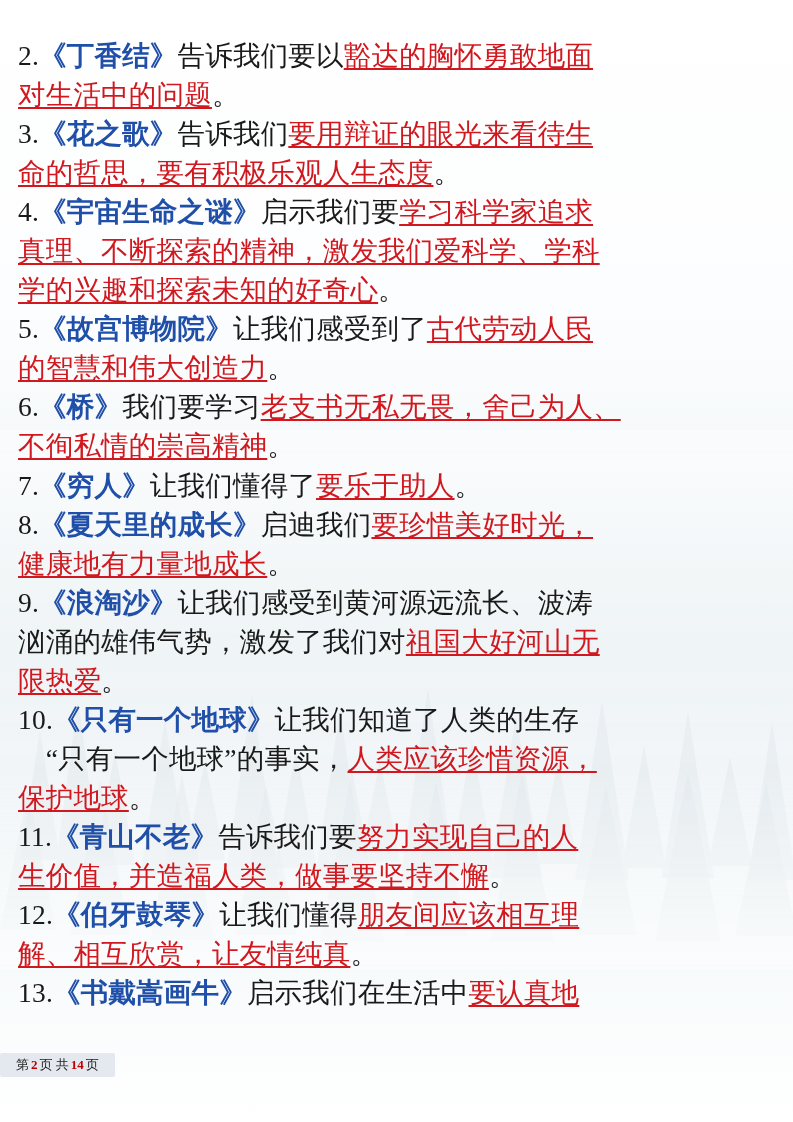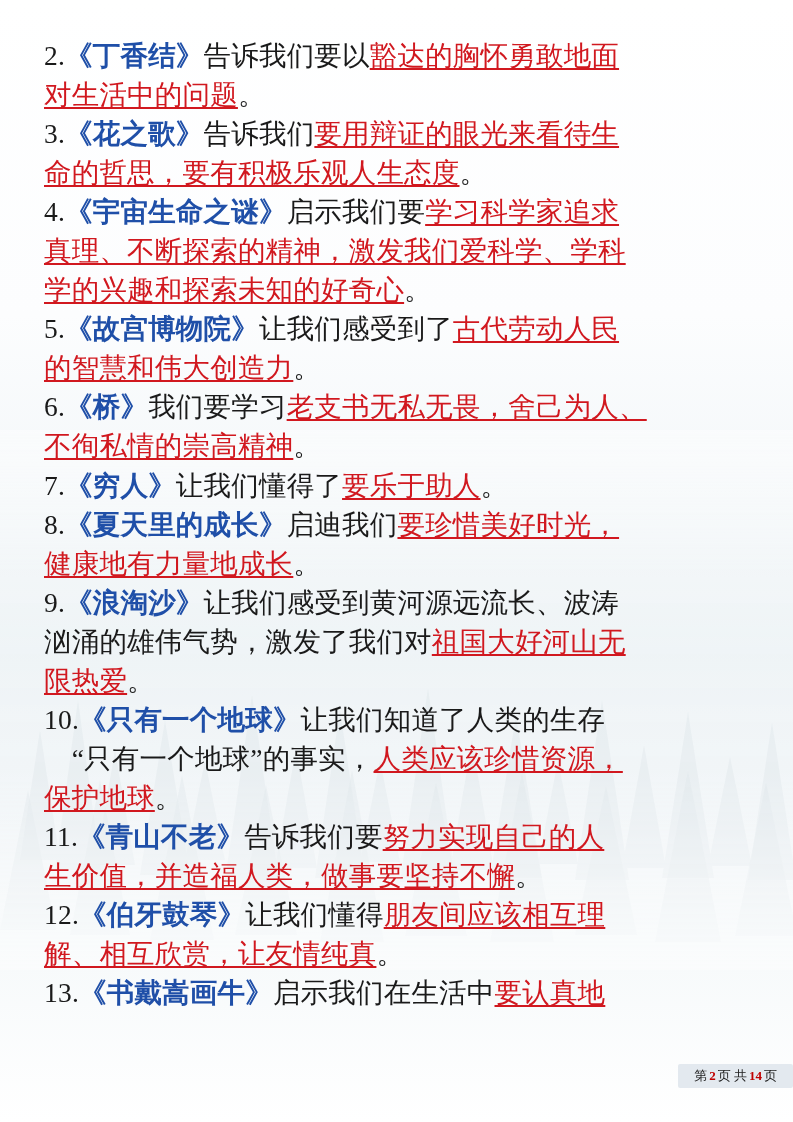--- a/index.html
+++ b/index.html
@@ -38,21 +38,21 @@
     top: 430px;
     height: 540px;
     z-index: 0;
     opacity: 0.45;
     pointer-events: none;
   }
 
   .page {
     position: relative;
     z-index: 2;
-    padding: 36px 34px 0 44px;
+    padding: 36px 34px 0 18px;
     box-sizing: border-box;
     height: 100%;
   }
 
   .content {
     font-size: 27.5px;
     line-height: 1.42;
     color: #1a1a1a;
     letter-spacing: 0.2px;
   }
@@ -79,22 +79,22 @@
     text-decoration: underline;
     text-decoration-color: #d1181f;
     text-underline-offset: 3px;
     text-decoration-thickness: 1.5px;
   }
 
   .footer {
     position: absolute;
     left: 0;
     right: 0;
-    bottom: 34px;
-    text-align: right;
+    bottom: 45px;
+    text-align: left;
     z-index: 3;
   }
   .footer-inner {
     display: inline-block;
     background: #e3e9ef;
     border-radius: 2px;
     padding: 3px 16px;
     font-size: 13px;
     color: #222;
     font-family: "Liberation Serif", serif;

